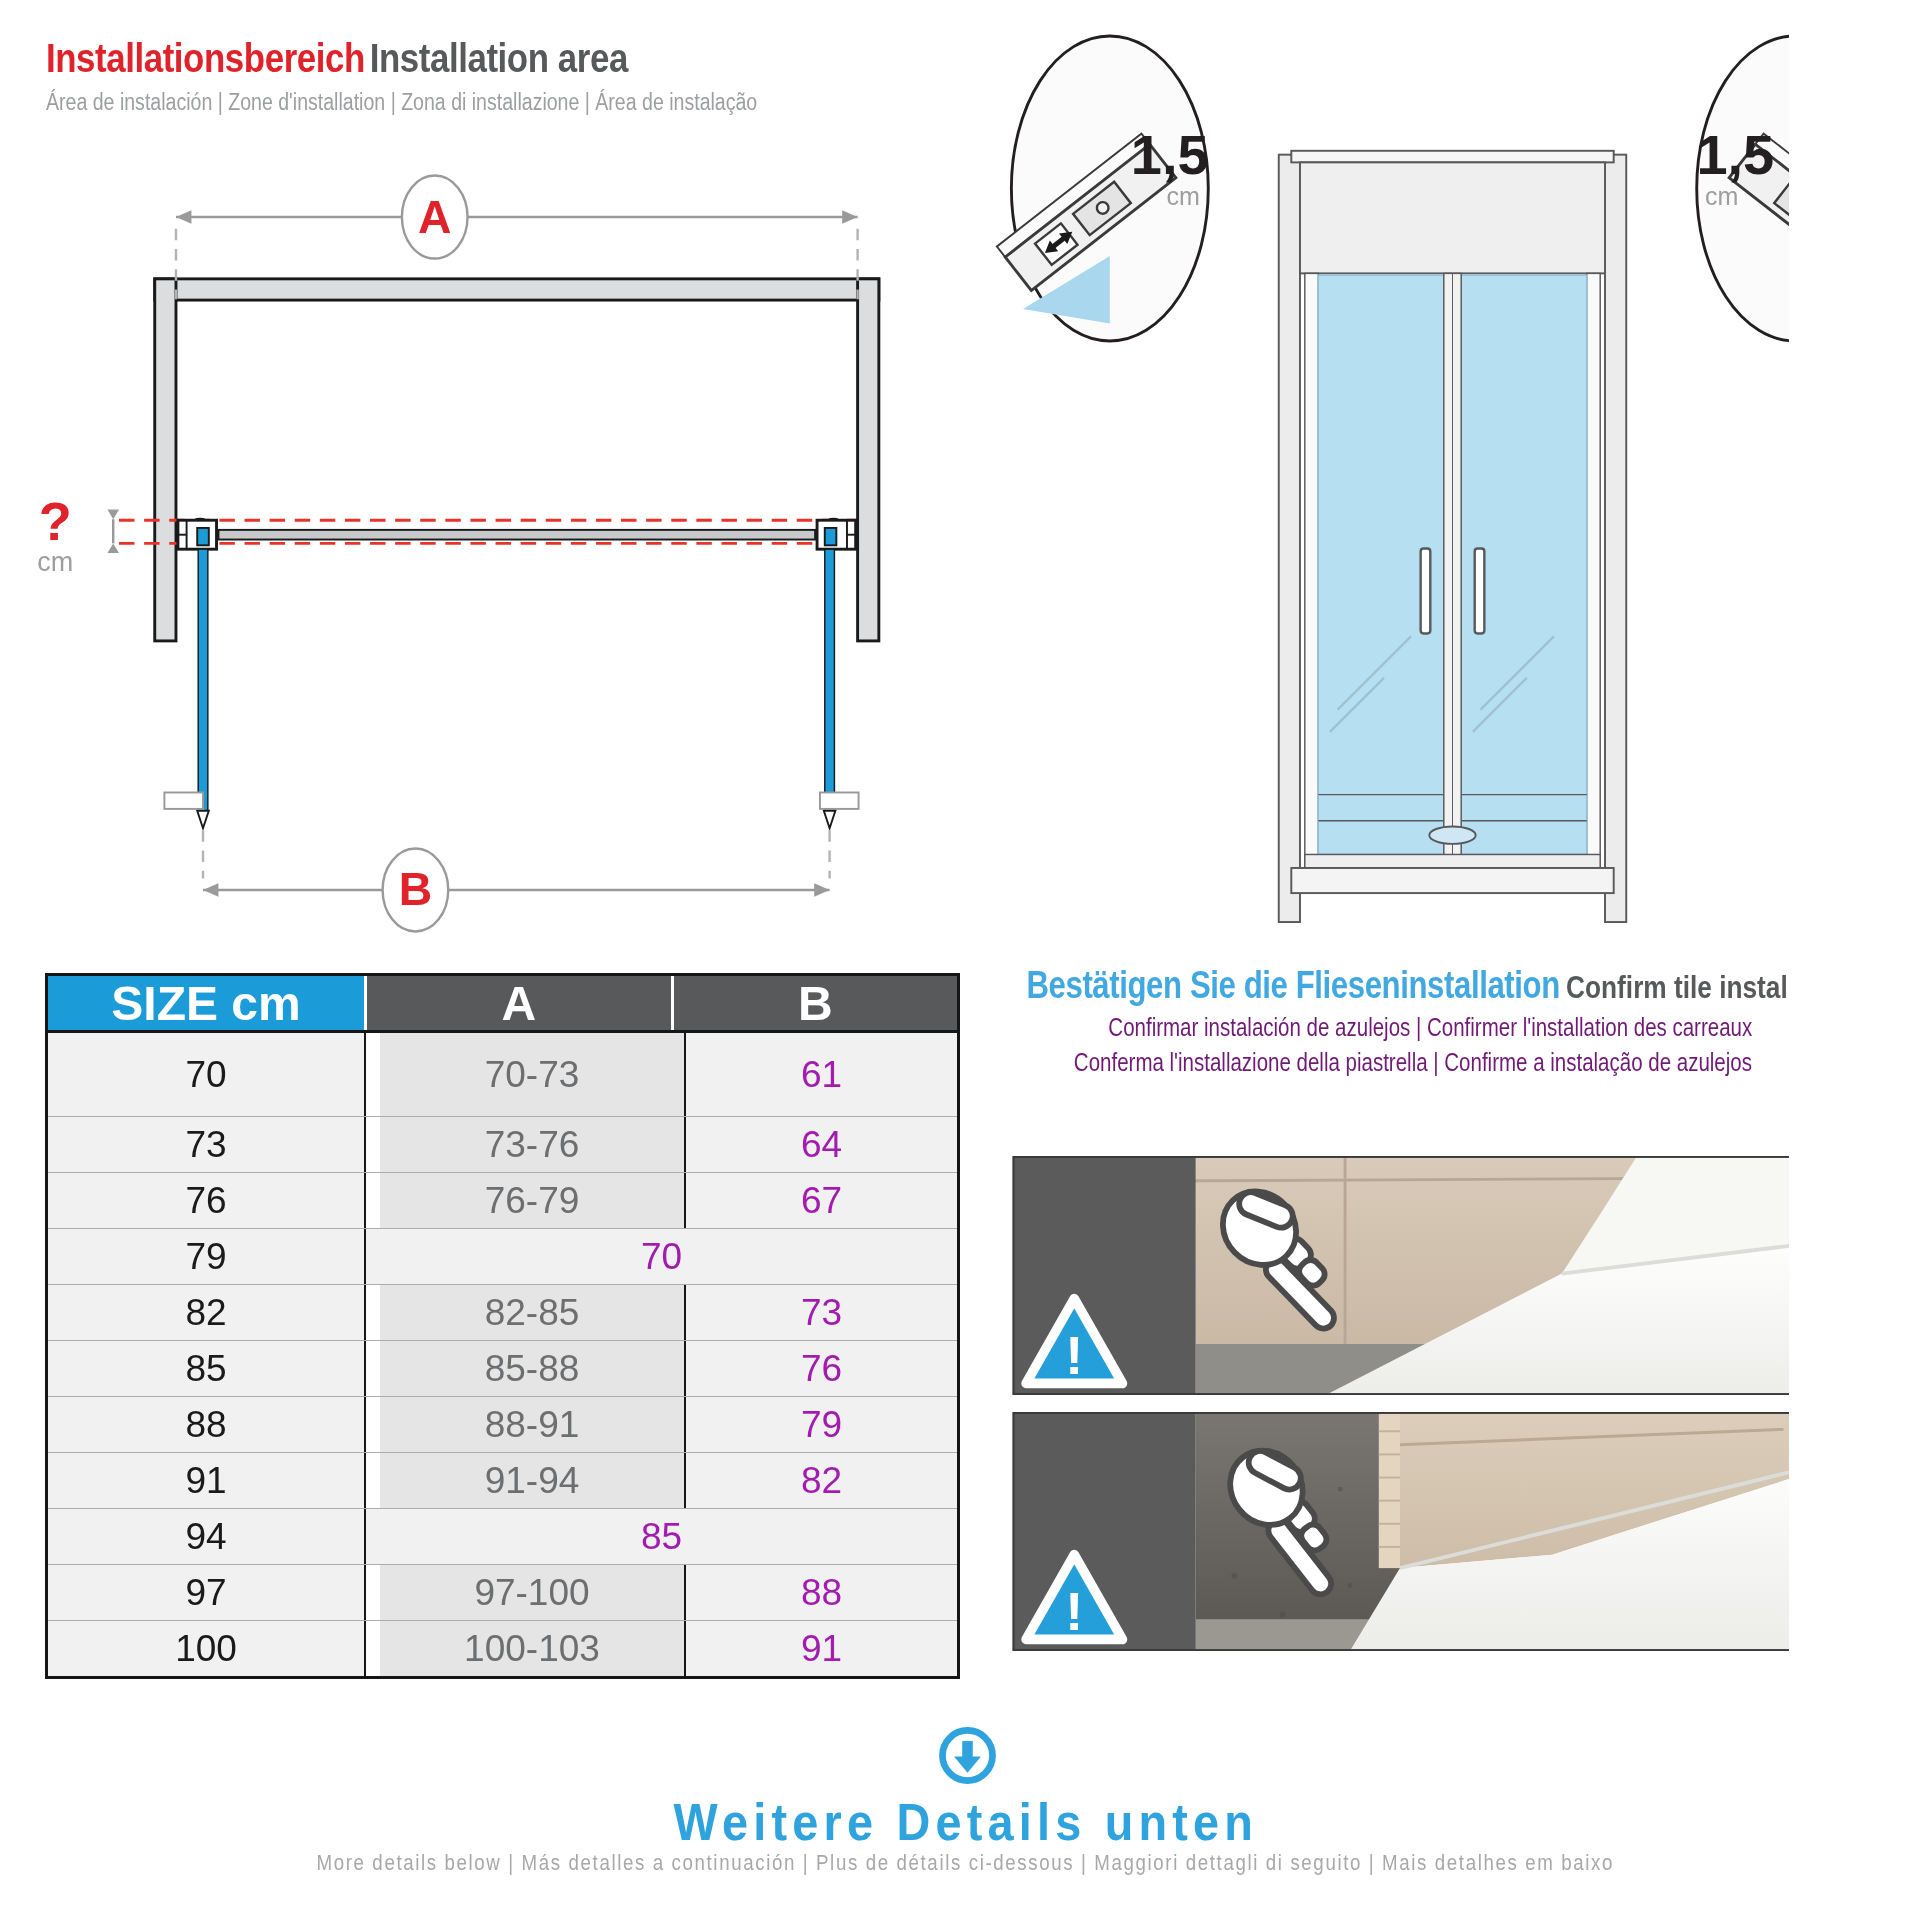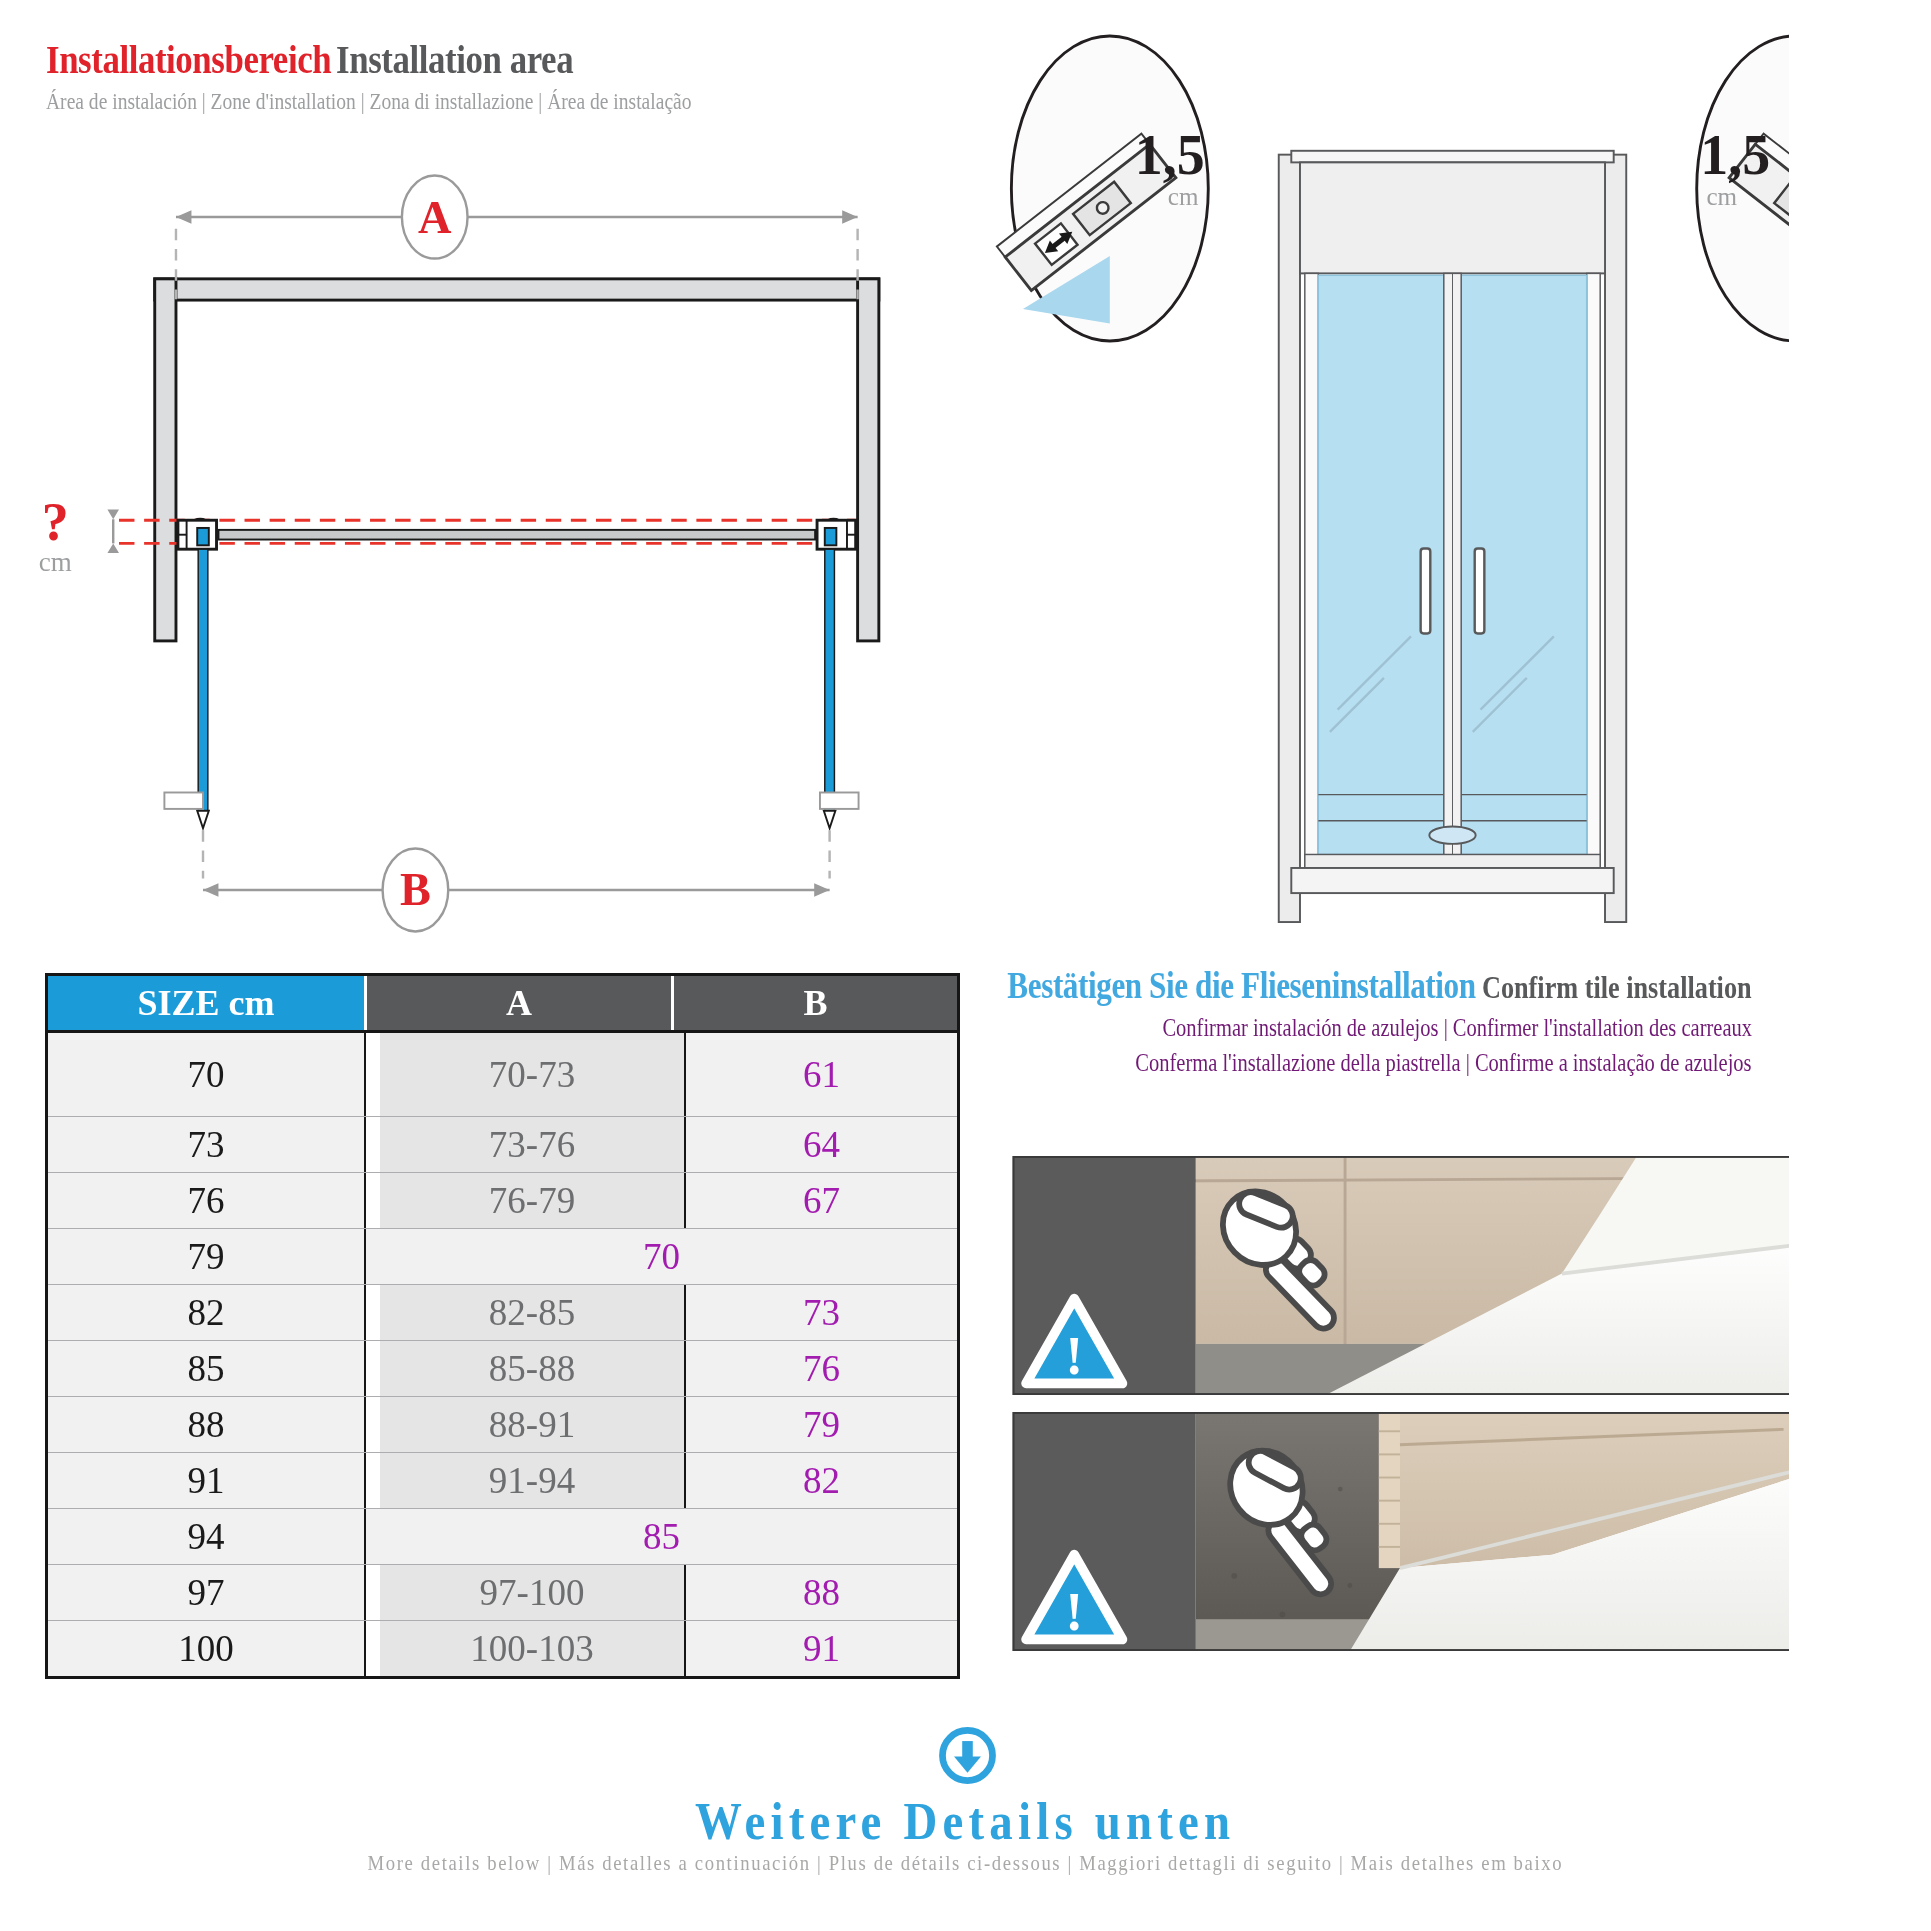--- a/index.html
+++ b/index.html
@@ -1,32 +1,32 @@
 <!DOCTYPE html>
 <html><head>
 <meta charset="utf-8">
 <style>
   html,body{margin:0;padding:0;background:#fff;}
   .canvas{position:relative;width:1789px;height:1931px;background:#fff;overflow:hidden;
-          font-family:Liberation Serif, serif;color:#58595B;border-radius:17px;}
+          font-family:Liberation Sans, sans-serif;color:#58595B;border-radius:17px;}
   .abs{position:absolute;}
   .cond{display:inline-block;transform:scaleX(.85);transform-origin:0 50%;white-space:nowrap;}
   .cond-r{display:inline-block;transform:scaleX(.82);transform-origin:100% 50%;white-space:nowrap;}
   .cond-c{display:inline-block;transform:scaleX(.85);transform-origin:50% 50%;white-space:nowrap;}
 
   
   .main-title{left:46px;top:35px;font-size:41px;font-weight:700;letter-spacing:-0.5px;}
   .main-title .de{color:#E0222A;}
   .main-title .en{color:#58595B;margin-left:5.8px;}
   .main-sub{left:46px;top:89px;font-size:23px;font-weight:500;color:#9C9EA0;}
 
   
   .size-table{left:45px;top:973px;width:909px;border:3.9px solid #161616;background:#fff;}
   .thead{display:flex;gap:2.9px;height:54px;background:#fff;}
-  .th{display:flex;align-items:center;justify-content:center;color:#fff;font-size:36px;font-weight:600;}
+  .th{display:flex;align-items:center;justify-content:center;color:#fff;font-size:48px;font-weight:600;}
   .th.c0{flex:0 0 316px;background:#1B9CD8;}
   .th.c1{flex:0 0 304px;background:#58595B;}
   .th.c2{flex:1;background:#58595B;}
   .trow{display:flex;height:55px;border-top:1.9px solid #ABADB0;}
   .trow.first{height:83px;border-top:3.9px solid #161616;}
   .tcell{display:flex;align-items:center;justify-content:center;font-size:37px;font-weight:500;}
   .tcell.c0{flex:0 0 316px;background:#F1F1F2;color:#1A1A1A;border-right:2.9px solid #161616;}
   .tcell.c1{flex:0 0 304px;background:#e5e5e5;color:#6D6E70;border-right:2.9px solid #161616;margin-left:14px;}
   .tcell.c2{flex:1;background:#F1F1F2;color:#a21caf;}
 

